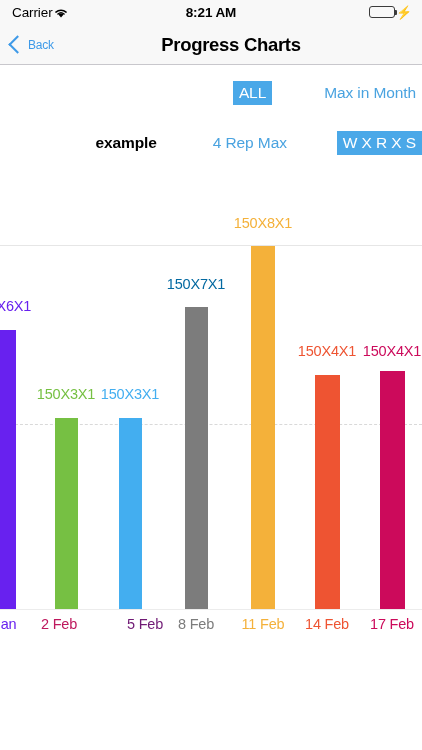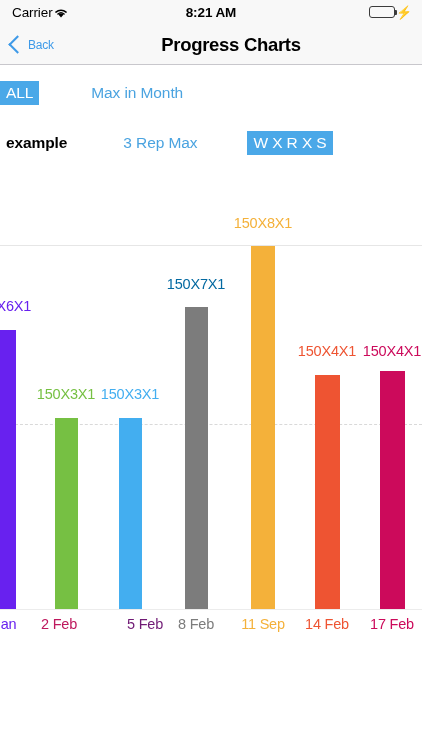--- a/index.html
+++ b/index.html
@@ -120,21 +120,21 @@
 
   
   .filters {
     position: absolute;
     left: 0; top: 65px;
     width: 422px;
   }
   .filter-row {
     display: flex;
     align-items: center;
-    justify-content: flex-start;
+    justify-content: flex-end;
     gap: 12px;
   }
   .filter-row-1 { height: 56px; }
   .filter-row-2 { height: 44px; }
   .seg {
     font-size: 15.5px;
     padding: 3px 6px;
     color: #4aa3e0;
     cursor: pointer;
     white-space: nowrap;
@@ -246,21 +246,21 @@
 
 <div class="filters">
   <div class="filter-row filter-row-1">
     <span class="seg selected">ALL</span>
     <span class="gap-a"></span>
     <span class="seg">Max in Month</span>
   </div>
   <div class="filter-row filter-row-2">
     <span class="seg title-label">example</span>
     <span class="gap-b"></span>
-    <span class="seg">3 Rep Max</span>
+    <span class="seg">4 Rep Max</span>
     <span class="gap-b"></span>
     <span class="seg selected">W X R X S</span>
   </div>
 </div>
 
 <div class="chart">
   <div class="chart-plot" id="chart-plot">
     <div class="gridline-top"></div>
     <div class="gridline-dashed"></div>
     <div class="axis-line"></div>
@@ -277,17 +277,17 @@
       <div class="bar" style="left: 315px; width: 25px; top: 187px; height: 234px; background: rgb(238, 84, 50);"></div>
       <div class="bar-label" style="left: 327px; top: 155px; color: rgb(238, 84, 50);">150X4X1</div>
       <div class="bar" style="left: 380px; width: 25px; top: 183px; height: 238px; background: rgb(204, 10, 91);"></div>
       <div class="bar-label" style="left: 392px; top: 155px; color: rgb(204, 10, 91);">150X4X1</div>
     </div>
   <div class="x-labels" id="x-labels">
       <div class="x-label" style="left: 5px; color: rgb(104, 33, 239);">Jan</div>
       <div class="x-label" style="left: 59px; color: #be185d;">2 Feb</div>
       <div class="x-label" style="left: 145px; color: #701a75;">5 Feb</div>
       <div class="x-label" style="left: 196px; color: rgb(124, 124, 124);">8 Feb</div>
-      <div class="x-label" style="left: 263px; color: rgb(244, 177, 58);">11 Sep</div>
+      <div class="x-label" style="left: 263px; color: rgb(244, 177, 58);">11 Feb</div>
       <div class="x-label" style="left: 327px; color: rgb(238, 84, 50);">14 Feb</div>
       <div class="x-label" style="left: 392px; color: rgb(204, 10, 91);">17 Feb</div>
     </div>
 </div>
 
 </body></html>

